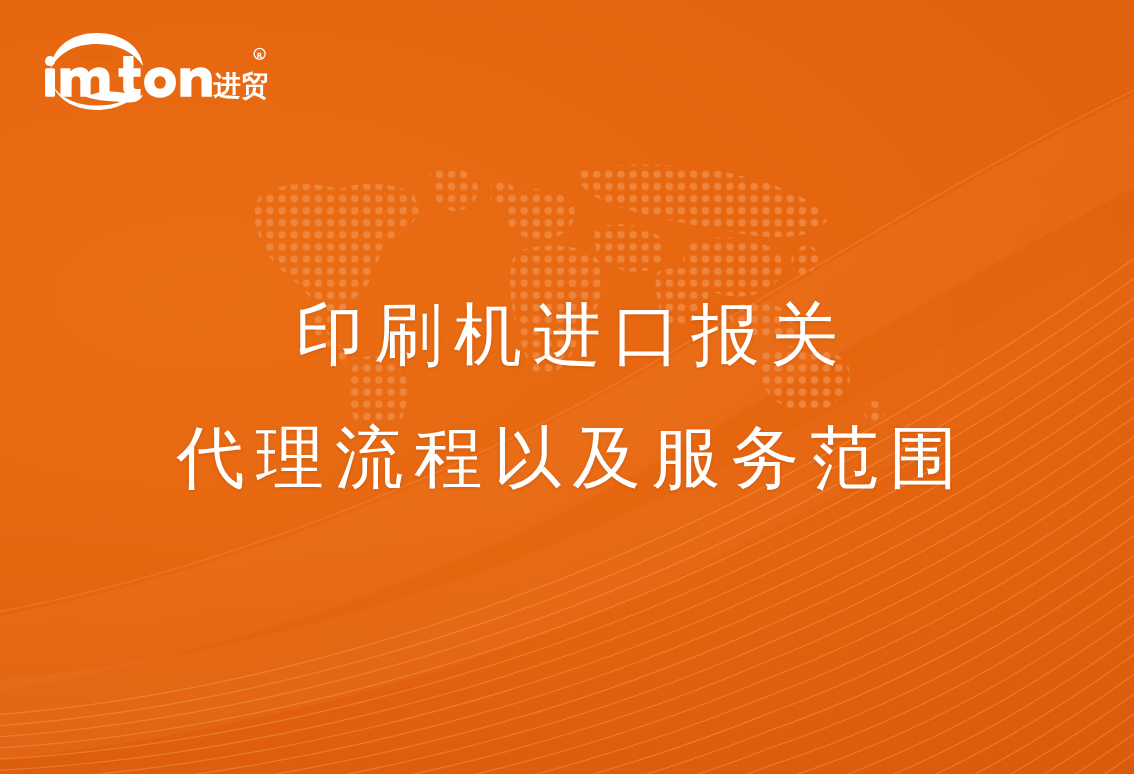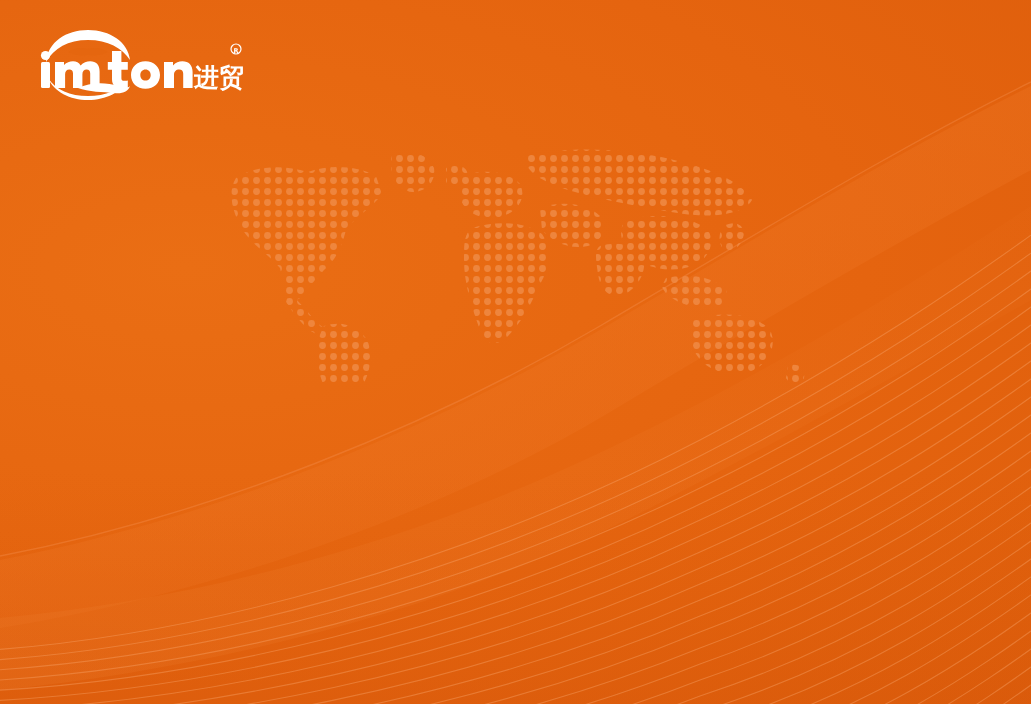--- a/index.html
+++ b/index.html
@@ -267,14 +267,18 @@
 
       <text x="156" y="60" font-family="'DejaVu Sans','Liberation Sans',sans-serif" font-size="25" font-weight="700" fill="#ffffff" letter-spacing="0">进贸通</text>
 
       <g>
         <circle cx="198" cy="23" r="5" fill="none" stroke="#ffffff" stroke-width="1.2"></circle>
         <text x="198" y="26.6" text-anchor="middle" font-family="'DejaVu Sans','Liberation Sans',sans-serif" font-size="6.5" font-weight="700" fill="#ffffff">R</text>
       </g>
     </svg>
   </div>
 
+  <div class="headline">
+    <span class="line line-1">印刷机进口报关</span>
+    <span class="line line-2">代理流程以及服务范围</span>
+  </div>
 
 </div>
 
 </body></html>

